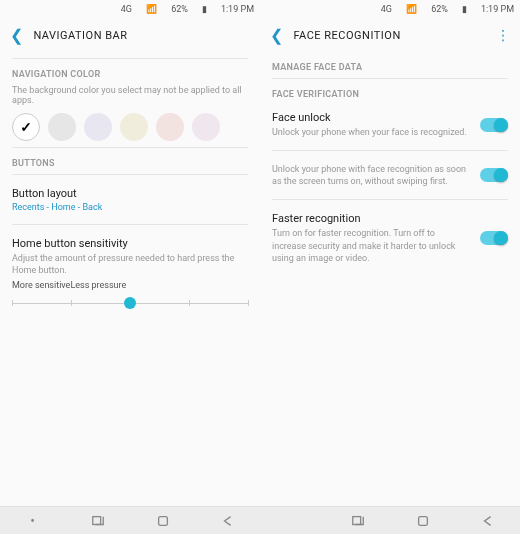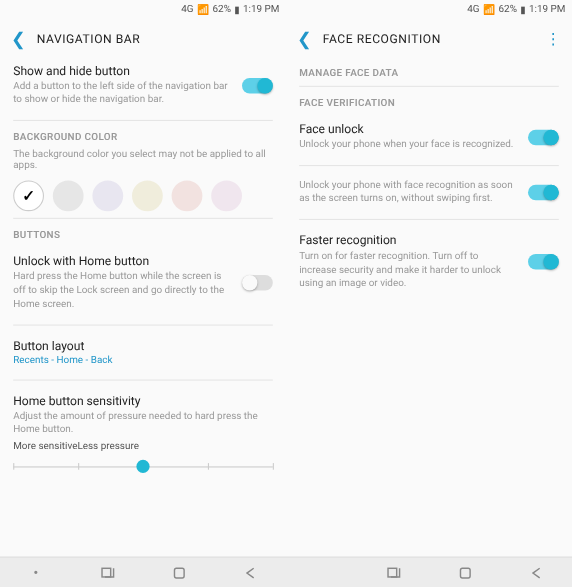--- a/index.html
+++ b/index.html
@@ -1,18 +1,18 @@
 <!DOCTYPE html>
 <html><head>
 <meta charset="utf-8">
 <style>
 *{margin:0;padding:0;box-sizing:border-box;font-family:-apple-system,BlinkMacSystemFont,Roboto,sans-serif;-webkit-font-smoothing:antialiased}
 body{width:520px;height:534px;display:flex;background:#bbb}
 .phone{width:260px;height:534px;background:#fafafa;position:relative;display:flex;flex-direction:column}
-.status-bar{height:18px;background:#fafafa;display:flex;justify-content:flex-end;align-items:center;padding:0 6px;font-size:9px;color:#555;gap:3px}
+.status-bar{height:18px;background:#fafafa;display:flex;justify-content:flex-end;align-items:center;padding:0 6px;font-size:9px;color:#555;gap:14px}
 .sb-icon{display:inline-block}
 .app-bar{height:34px;display:flex;align-items:center;padding:0 10px;gap:10px}
 .back-arrow{color:#2196c9;font-size:16px;cursor:pointer}
 .app-title{font-size:11px;font-weight:400;letter-spacing:0.5px;color:#222}
 .more-icon{margin-left:auto;color:#2196c9;font-size:14px;cursor:pointer}
 .content{flex:1;overflow-y:auto;padding:0 12px}
 .section-header{font-size:9px;font-weight:600;color:#999;letter-spacing:0.3px;margin:10px 0 6px}
 .hr{border:0;border-top:1px solid #e5e5e5;margin:6px 0}
 .item{padding:6px 0;position:relative}
 .item-title{font-size:11px;color:#222;margin-bottom:2px}
@@ -47,45 +47,35 @@
     <span class="sb-icon">📶</span>
     <span class="sb-icon">62%</span>
     <span class="sb-icon">▮</span>
     <span>1:19 PM</span>
   </div>
   <div class="app-bar">
     <span class="back-arrow">❮</span>
     <span class="app-title">NAVIGATION BAR</span>
   </div>
   <div class="content">
-    <div class="item">
-      <div class="item-title">Show and hide button</div>
-      <div class="item-desc">Add a button to the left side of the navigation bar to show or hide the navigation bar.</div>
-      <div class="toggle on"></div>
-    </div>
     <hr class="hr">
-    <div class="section-header">BACKGROUND COLOR</div>
+    <div class="section-header">NAVIGATION COLOR</div>
     <div class="info-text">The background color you select may not be applied to all apps.</div>
     <div class="colors">
       <div class="color-swatch" style="background:#fff;border:1px solid #ccc">
           <span class="check">✓</span>
         </div>
       <div class="color-swatch" style="background:#e6e6e6"></div>
       <div class="color-swatch" style="background:#e8e6f0"></div>
       <div class="color-swatch" style="background:#f0eddc"></div>
       <div class="color-swatch" style="background:#f2e2e0"></div>
       <div class="color-swatch" style="background:#f0e6ee"></div>
     </div>
     <hr class="hr">
     <div class="section-header">BUTTONS</div>
-    <div class="item">
-      <div class="item-title">Unlock with Home button</div>
-      <div class="item-desc">Hard press the Home button while the screen is off to skip the Lock screen and go directly to the Home screen.</div>
-      <div class="toggle off"></div>
-    </div>
     <hr class="hr">
     <div class="item">
       <div class="item-title">Button layout</div>
       <div class="link-row">Recents - Home - Back</div>
     </div>
     <hr class="hr">
     <div class="item">
       <div class="item-title">Home button sensitivity</div>
       <div class="item-desc" style="padding-right:0">Adjust the amount of pressure needed to hard press the Home button.</div>
       <div class="slider-labels">

